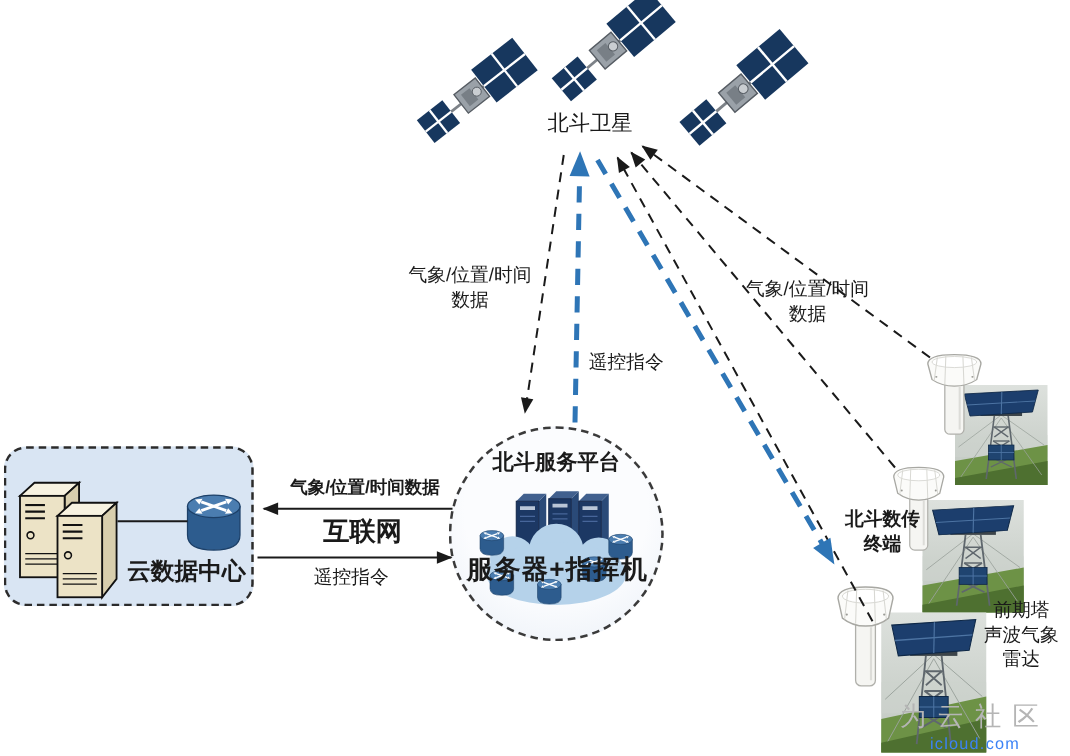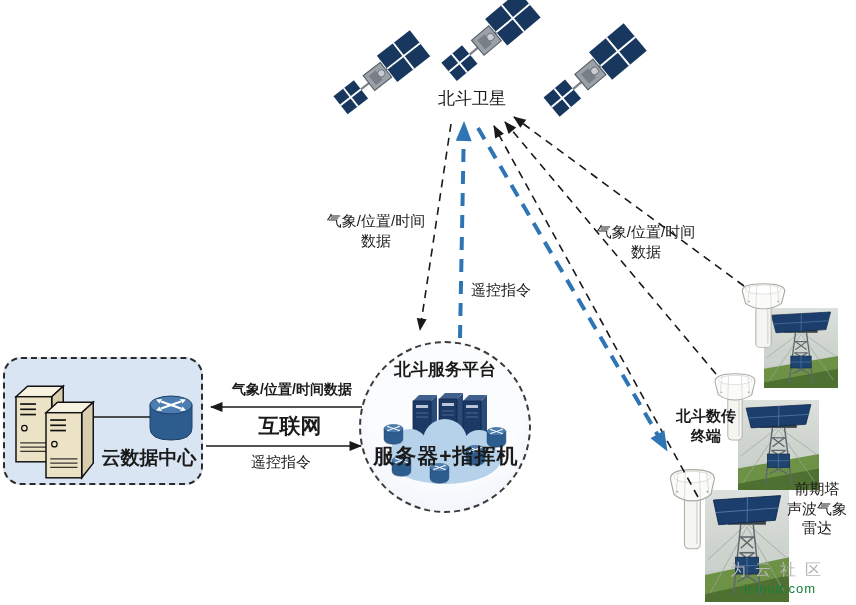--- a/index.html
+++ b/index.html
@@ -20,22 +20,22 @@
   #right-uplink-label{left:584px;top:222px;width:124px;}
   #dc-top-label{left:214px;top:380px;width:156px;font-size:14px;font-weight:bold;}
   #internet-label{left:240px;top:412px;width:100px;font-size:21px;}
   #dc-bottom-label{left:238px;top:452px;width:86px;}
   #dc-label{left:96px;top:446px;width:106px;font-size:19px;text-align:center;}
   #platform-title{left:386px;top:359px;width:118px;font-size:17px;}
   #platform-caption{left:360px;top:442px;width:172px;font-size:21px;letter-spacing:1px;}
   #terminal-label{left:666px;top:406px;width:80px;font-weight:bold;}
   #radar-label{left:779px;top:479px;width:76px;}
   #watermark{left:706px;top:560px;width:148px;z-index:4;color:#b5b5b5;}
-  #watermark .wm1{font-size:16px;letter-spacing:9px;}
-  #watermark .wm2{font-size:13px;color:#15803d;letter-spacing:1px;}
+  #watermark .wm1{font-size:21px;letter-spacing:9px;}
+  #watermark .wm2{font-size:13px;color:#3b82f6;letter-spacing:1px;}
 </style>
 </head>
 <body>
 
 <div id="stage">
 
   <div id="dc-box" class="shape"></div>
   <div id="platform-circle" class="shape"></div>
 
   <svg width="856" height="605" viewBox="0 0 856 605">

